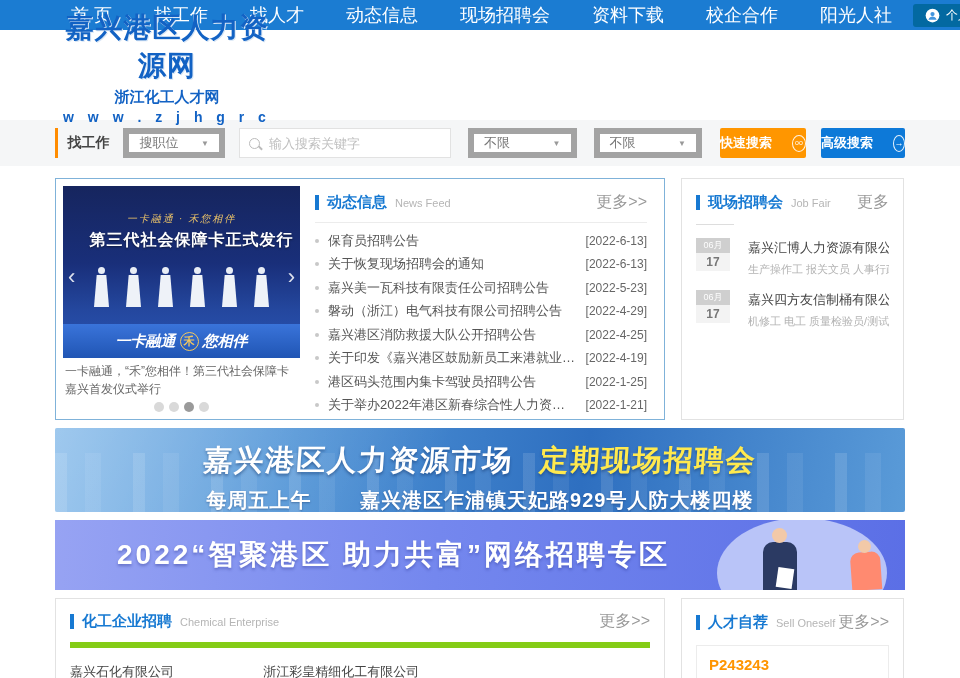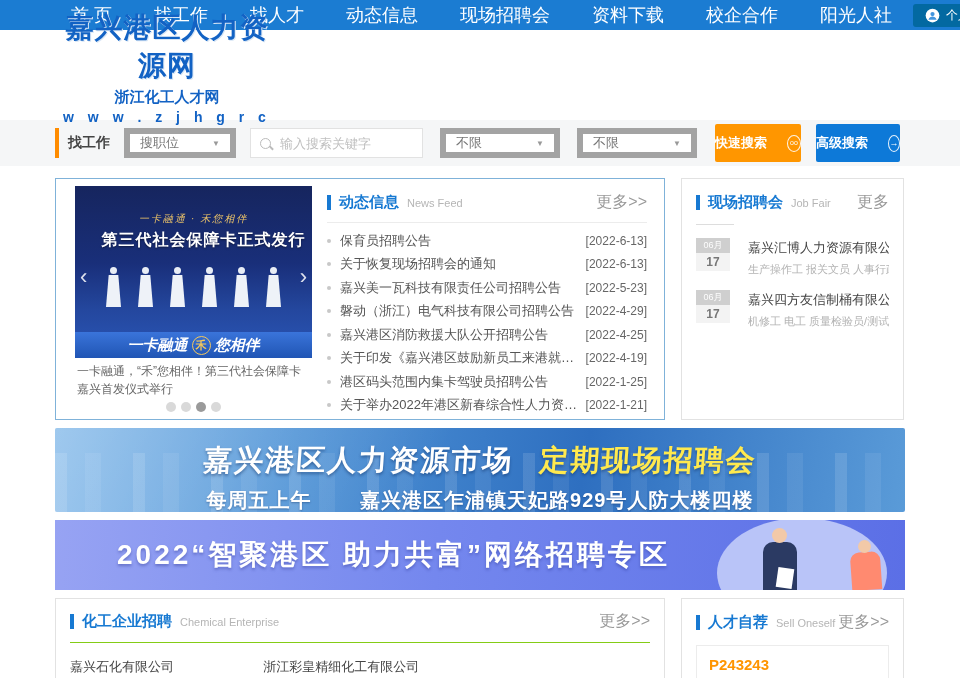--- a/index.html
+++ b/index.html
@@ -19,49 +19,49 @@
   .logo-sub{font-size:15px;font-weight:bold;margin-top:3px;}
   .logo-url{font-size:14px;font-weight:bold;letter-spacing:5px;margin-top:2px;}
   
   .search-band{height:46px;background:#f5f6f7;display:flex;align-items:center;padding:0 55px;}
   .sb-accent{width:4px;height:30px;background:#ff8c00;}
   .sb-label{font-size:14px;font-weight:bold;color:#444;margin:0 14px 0 9px;white-space:nowrap;}
   .sel{height:30px;background:#fff;border:6px solid #a3a3a3;box-sizing:border-box;display:flex;
        align-items:center;justify-content:space-between;padding:0 10px;color:#777;font-size:13px;cursor:pointer;}
   .sel .caret{color:#999;font-size:8px;}
   .sel1{width:112px;}
-  .inp-wrap{width:173px;height:30px;background:#fff;border:1px solid #e2e2e2;box-sizing:border-box;
+  .inp-wrap{width:212px;height:30px;background:#fff;border:1px solid #e2e2e2;box-sizing:border-box;
             margin-left:14px;display:flex;align-items:center;padding:0 9px;}
   .mag{width:9px;height:9px;border:1.5px solid #bbb;border-radius:50%;position:relative;flex-shrink:0;}
   .mag::after{content:"";position:absolute;width:5px;height:1.5px;background:#bbb;transform:rotate(45deg);right:-4px;bottom:-1px;}
   .inp-wrap input{border:0;outline:0;flex:1;margin-left:7px;font-size:13px;color:#555;background:transparent;min-width:0;}
   .inp-wrap input::placeholder{color:#bfbfbf;}
   .sel2{width:120px;margin-left:17px;}
-  .btn{height:38px;display:flex;align-items:center;justify-content:center;gap:20px;color:#fff;
+  .btn{height:30px;display:flex;align-items:center;justify-content:center;gap:20px;color:#fff;
        font-size:13px;font-weight:bold;border-radius:2px;cursor:pointer;white-space:nowrap;}
   .btn-quick{width:86px;background:#ff9600;margin-left:18px;}
   .btn-adv{width:84px;background:#0d79d8;margin-left:15px;}
   .circle-ico{width:15px;height:15px;border:1px solid rgba(255,255,255,.9);border-radius:50%;
               font-size:9px;line-height:14px;text-align:center;font-weight:normal;}
   
   .content{padding:0 55px;}
   .row1{margin-top:12px;display:flex;gap:16px;height:242px;}
   .box{border:1px solid #e2e2e2;box-sizing:border-box;background:#fff;}
   .box-main{width:610px;border:1px solid #7fb2d9;display:flex;padding:7px;box-sizing:border-box;}
   
-  .carousel{width:237px;flex-shrink:0;display:flex;flex-direction:column;position:relative;margin-left:12px;}
+  .carousel{width:237px;flex-shrink:0;display:flex;flex-direction:column;position:relative;}
   .slide{height:183px;background:linear-gradient(180deg,#16255e 0%,#192f7a 45%,#24479e 72%,#2a57b8 100%);
          position:relative;overflow:hidden;text-align:center;}
   .slide-tag{color:#edc468;font-size:10px;letter-spacing:2px;padding-top:26px;font-family:"Liberation Serif","DejaVu Serif",serif;font-style:italic;}
   .slide-title{color:#fff;font-size:16px;font-weight:bold;letter-spacing:1px;margin-top:4px;text-shadow:0 1px 2px rgba(0,0,0,.5);padding-left:20px;}
   .figures{display:flex;justify-content:center;gap:17px;margin-top:16px;}
   .person{display:flex;flex-direction:column;align-items:center;}
   .person .head{width:7px;height:7px;border-radius:50%;background:#e8edf5;}
   .person .body{width:15px;height:32px;background:#eef2f8;margin-top:1px;clip-path:polygon(18% 0,82% 0,100% 100%,0 100%);}
-  .slide-strip{position:absolute;left:0;right:0;bottom:0;height:26px;background:linear-gradient(180deg,#3a74da,#2055b4);
+  .slide-strip{position:absolute;left:0;right:0;bottom:0;height:34px;background:linear-gradient(180deg,#3a74da,#2055b4);
                display:flex;align-items:center;justify-content:center;gap:4px;
                font-family:"Liberation Serif","DejaVu Serif",serif;font-style:italic;font-weight:bold;}
   .strip-txt{color:#fff;font-size:15px;}
   .strip-gold{color:#f3c85e;border:1px solid #f3c85e;border-radius:50%;width:17px;height:17px;
               line-height:17px;font-size:11px;text-align:center;font-style:normal;}
   .car-arrow{position:absolute;top:80px;color:rgba(255,255,255,.85);font-size:22px;line-height:22px;cursor:pointer;z-index:3;}
   .car-prev{left:5px;}.car-next{right:5px;}
   .car-caption{font-size:12px;color:#666;line-height:1.45;padding:5px 2px 0 2px;}
   .dots{display:flex;justify-content:center;gap:5px;margin-top:4px;}
   .dot{width:10px;height:10px;border-radius:50%;background:#d9d9d9;cursor:pointer;}
@@ -110,21 +110,21 @@
             letter-spacing:3px;text-shadow:0 2px 3px rgba(40,50,140,.4);}
   .b2-blob{position:absolute;right:18px;bottom:-38px;width:170px;height:110px;background:#b9c4f8;border-radius:50%;}
   .b2-fig1-head{position:absolute;right:118px;top:8px;width:15px;height:15px;border-radius:50%;background:#f2c9a8;}
   .b2-fig1-body{position:absolute;right:108px;top:22px;width:34px;height:48px;background:#2b3a63;border-radius:10px 10px 0 0;}
   .b2-fig1-paper{position:absolute;right:112px;top:48px;width:16px;height:20px;background:#fff;transform:rotate(8deg);}
   .b2-fig2-head{position:absolute;right:34px;top:20px;width:13px;height:13px;border-radius:50%;background:#f2c9a8;}
   .b2-fig2-body{position:absolute;right:24px;top:32px;width:30px;height:38px;background:#ff8a70;border-radius:9px 9px 0 0;transform:rotate(-4deg);}
   
   .row2{margin-top:8px;display:flex;gap:16px;height:120px;}
   .box-chem{width:610px;padding:12px 14px;box-sizing:border-box;}
-  .box-chem .sec-head{padding-bottom:10px;border-bottom:1px solid #84cc16;}
+  .box-chem .sec-head{padding-bottom:10px;border-bottom:6px solid #84cc16;}
   .chem-cols{display:flex;margin-top:15px;}
   .chem-col{width:33.3%;min-width:0;padding-right:10px;box-sizing:border-box;}
   .chem-name{font-size:13px;color:#444;white-space:nowrap;overflow:hidden;cursor:pointer;}
   .box-talent{width:223px;padding:13px 14px;box-sizing:border-box;}
   .talent-card{border:1px solid #ececec;margin-top:12px;padding:10px 12px;cursor:pointer;}
   .talent-id{color:#ff9500;font-size:15px;font-weight:bold;}
 </style>
 </head>
 <body>
 

